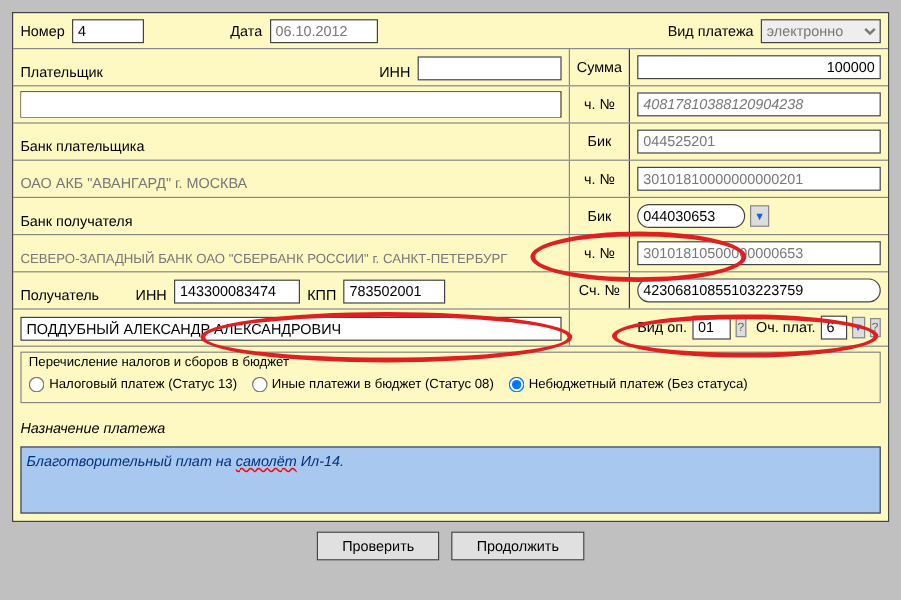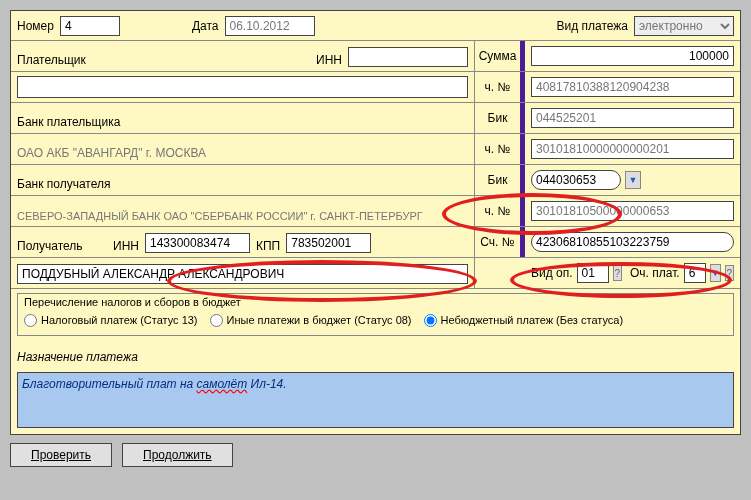--- a/index.html
+++ b/index.html
@@ -61,21 +61,21 @@
     border-right: 1px solid #888;
     min-height: 30px;
     gap: 6px;
   }
   .two-col .mid {
     width: 50px;
     display: flex;
     align-items: center;
     justify-content: center;
     padding: 4px;
-    border-right: 5px solid #4c1d95;
+    border-right: 1px solid #4c1d95;
   }
   .two-col .right {
     width: 215px;
     display: flex;
     align-items: center;
     padding: 4px 6px;
     gap: 4px;
   }
   textarea {
     width: 100%;
@@ -103,23 +103,23 @@
     margin: 4px 6px;
     padding-bottom: 4px;
   }
   .group-title {
     font-size: 11px;
     padding: 2px 6px;
     color: #000;
   }
   .button-row {
     display: flex;
+    justify-content: center;
     gap: 10px;
     padding: 8px 0 0 0;
-    text-decoration: underline;
   }
   button {
     background: #e0e0e0;
     border: 1px solid #444;
     padding: 4px 20px;
     font-size: 12px;
     cursor: pointer;
   }
   .highlight-area {
     background: #a8c8f0;
@@ -194,21 +194,21 @@
   </div>
 
   <div class="two-col">
     <div class="left">
       <textarea rows="1" style="height: 22px;"></textarea>
     </div>
     <div class="mid">
           <span class="label">ч. №</span>
         </div>
     <div class="right">
-      <input type="text" class="gray-input" style="width: 100%;" value="40817810388120904238">
+      <input type="text" class="gray-input" style="width: 100%; font-style: italic;" value="40817810388120904238">
     </div>
   </div>
 
   <div class="two-col">
     <div class="left">
       <span class="label">Банк плательщика</span>
     </div>
     <div class="mid">
           <span class="label">Бик</span>
         </div>

